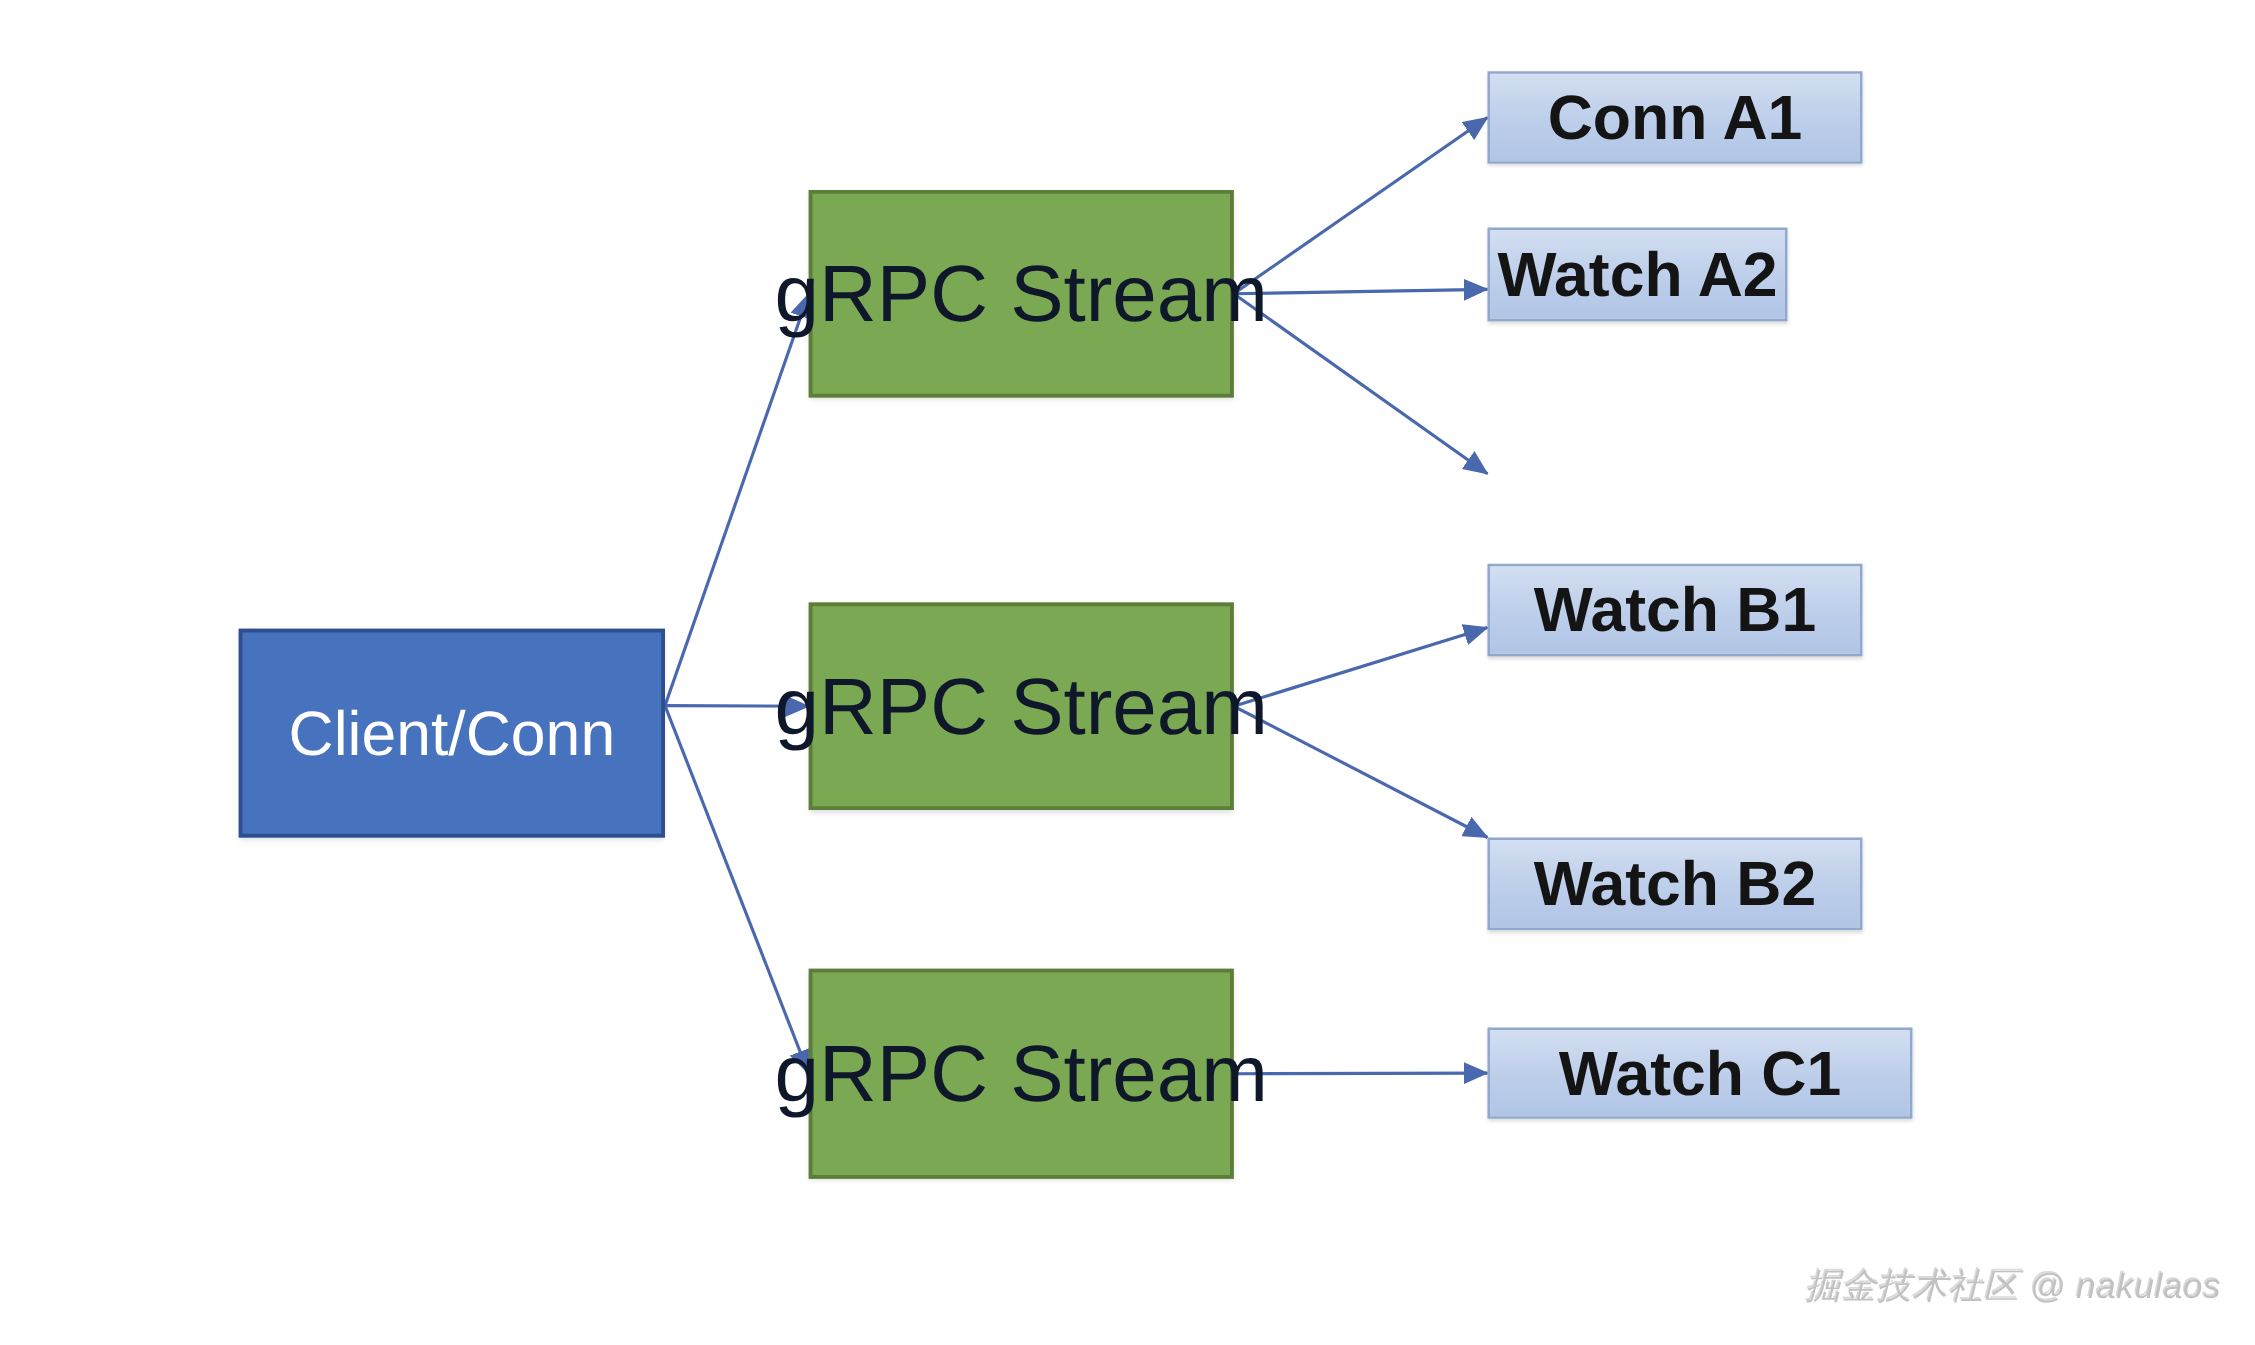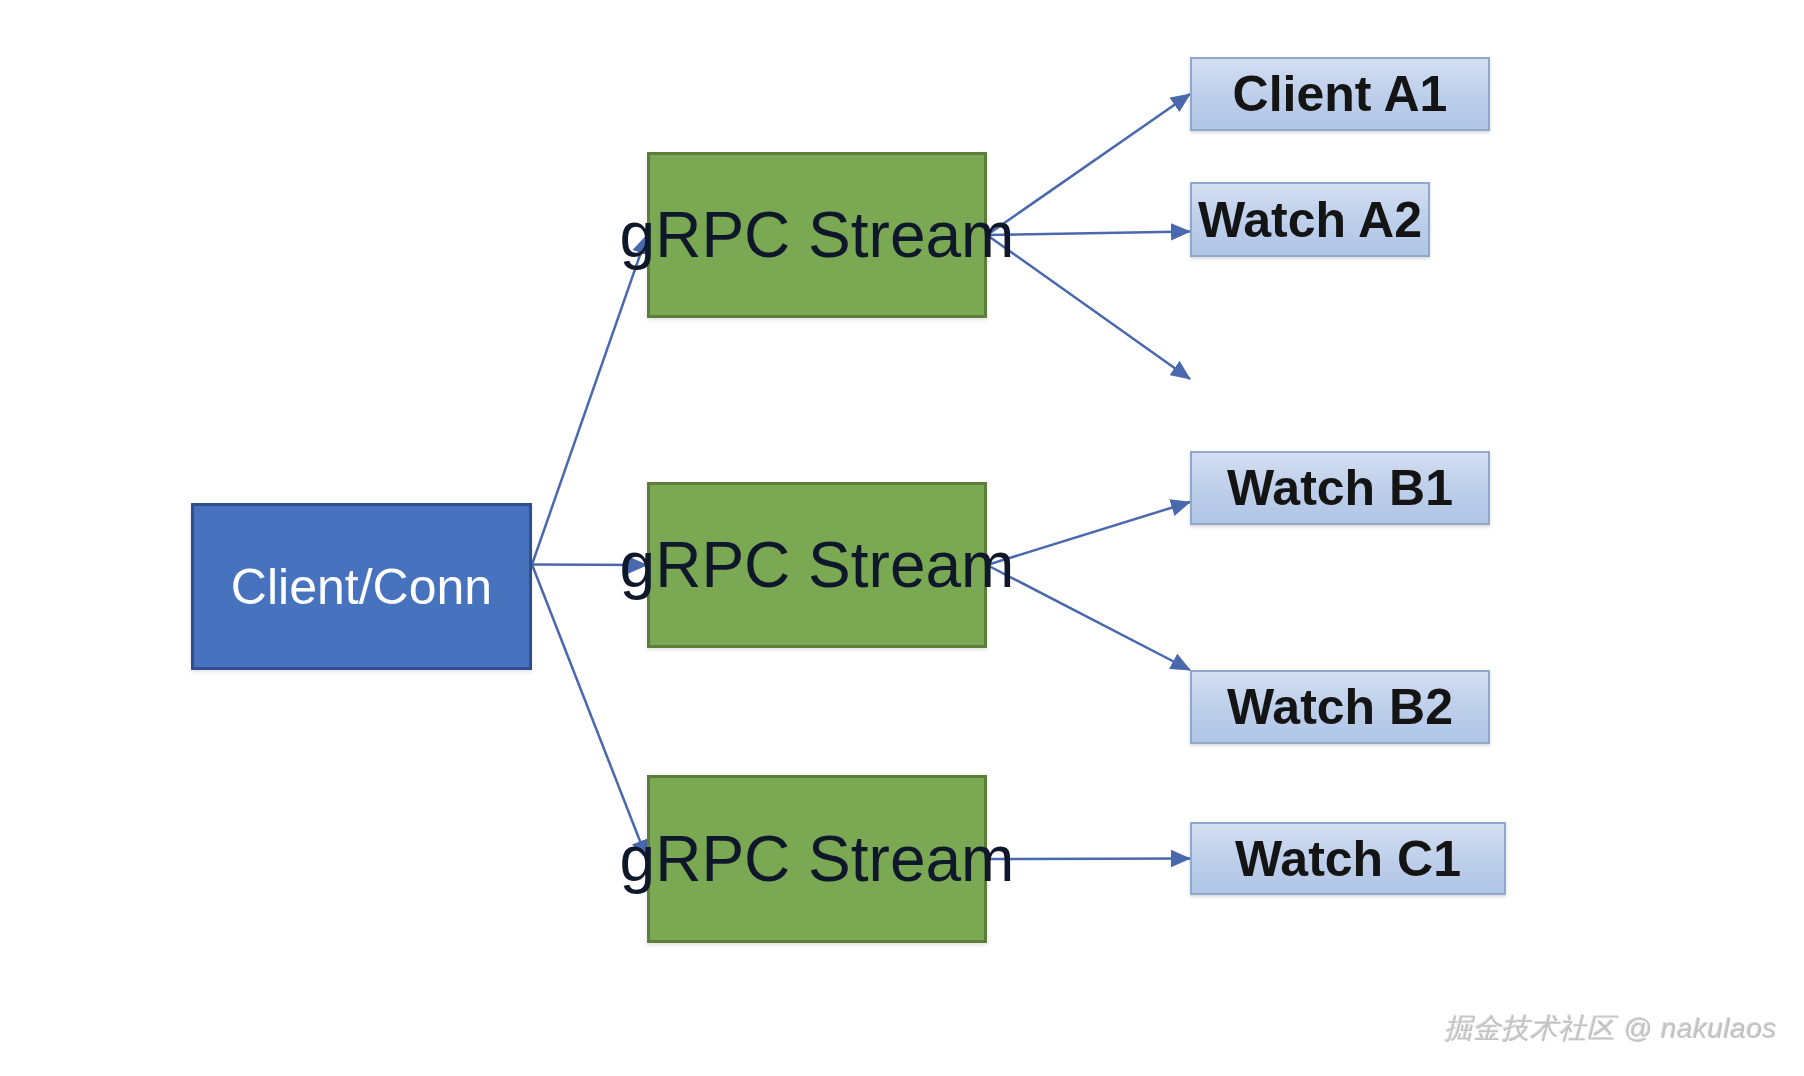--- a/index.html
+++ b/index.html
@@ -100,26 +100,26 @@
     </svg>
 
   <div class="node node-client" style="left:191px; top:481px; width:341px; height:167px;margin-top:22px;">Client/Conn</div>
 
   <div class="node node-stream" style="left:647px; top:152px; width:340px; height:166px;">gRPC Stream</div>
 
   <div class="node node-stream" style="left:647px; top:482px; width:340px; height:166px;">gRPC Stream</div>
 
   <div class="node node-stream" style="left:647px; top:775px; width:340px; height:168px;">gRPC Stream</div>
 
-  <div class="node node-watch" style="left:1190px; top:57px; width:300px; height:74px;">Client A1</div>
+  <div class="node node-watch" style="left:1190px; top:57px; width:300px; height:74px;">Conn A1</div>
 
   <div class="node node-watch" style="left:1190px; top:182px; width:240px; height:75px;text-align:right;">Watch A2</div>
 
 
   <div class="node node-watch" style="left:1190px; top:451px; width:300px; height:74px;">Watch B1</div>
 
   <div class="node node-watch" style="left:1190px; top:633px; width:300px; height:74px;margin-top:37px;">Watch B2</div>
 
-  <div class="node node-watch" style="left:1190px; top:822px; width:316px; height:73px;">Watch C1</div>
+  <div class="node node-watch" style="left:1190px; top:822px; width:340px; height:73px;">Watch C1</div>
 
   <div id="watermark">掘金技术社区 @ nakulaos</div>
 
 </div>
 
 </body></html>

